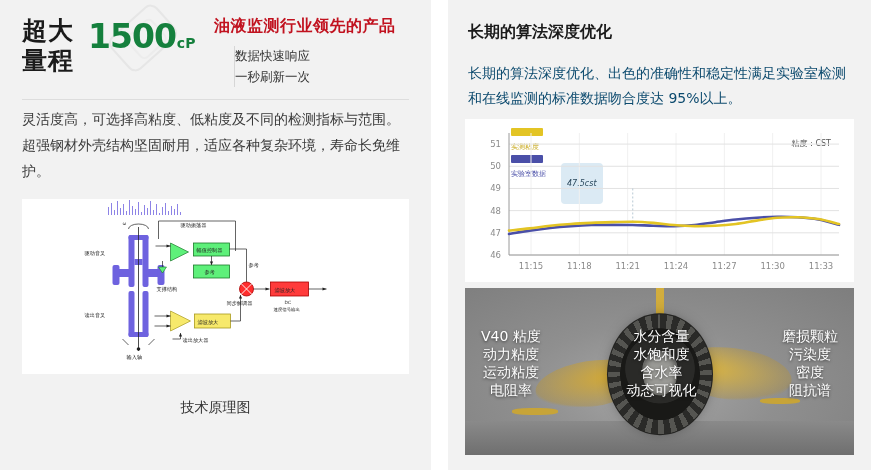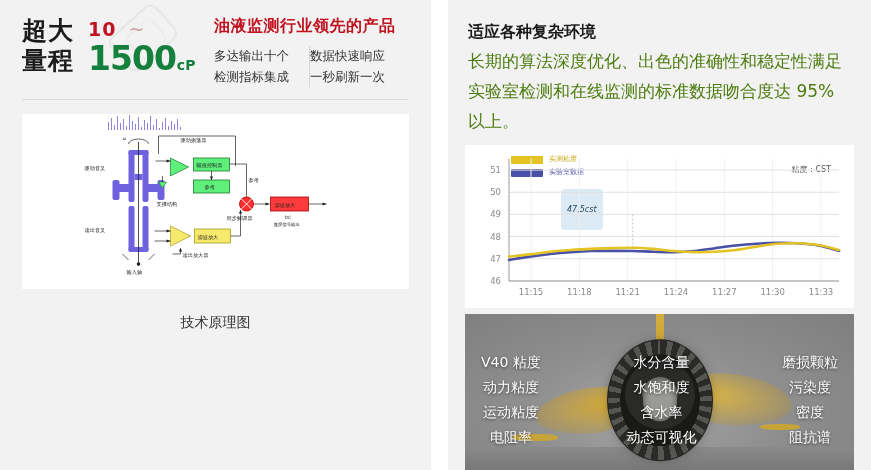--- a/index.html
+++ b/index.html
@@ -48,21 +48,21 @@
   .sec-body { font-size: 14px; color: #3a3a3a; line-height: 1.85; margin: 7px 22px 0 22px; }
 
   .figure-box {
     margin: 14px 22px 0 22px; background: #ffffff; height: 175px;
     position: relative; overflow: hidden;
   }
   .caption { text-align: center; font-size: 14px; color: #333; margin-top: 25px; }
 
   
   .r-title { font-size: 16px; font-weight: bold; color: #1b1b1b; margin: 22px 20px 0 20px; }
-  .r-body  { font-size: 17px; color: #4d7c0f; line-height: 1.75; margin: 4px 20px 0 20px; }
+  .r-body  { font-size: 14px; color: #0c4a6e; line-height: 1.75; margin: 18px 20px 0 20px; }
   .chart-card { margin: 9px 17px 0 17px; background: #ffffff; height: 163px; position: relative; }
   .photo-card { margin: 6px 17px 0 17px; height: 167px; position: relative; overflow: hidden; }
 
   .photo-bg {
     position: absolute; inset: 0;
     background:
       radial-gradient(ellipse at 48% 60%, #a6a6a6 0%, #8f8f8f 45%, #7e7e7e 100%);
   }
   .photo-shadow { position:absolute; left:0; right:0; bottom:0; height:34px; background:linear-gradient(#8a8a8a,#6f6f6f); }
   .gear {
@@ -94,27 +94,27 @@
     border-radius:50%; transform: rotate(-9deg);
   }
   .oil-splash-r {
     position:absolute; right:16%; top:36%; width:120px; height:52px;
     background: radial-gradient(ellipse at 25% 45%, rgba(222,182,60,.95), rgba(190,148,38,.3) 70%, transparent 76%);
     border-radius:50%; transform: rotate(7deg);
   }
   .oil-drip { position:absolute; background:#cda62f; border-radius:40%; opacity:.9; }
 
   .photo-labels { position:absolute; inset:0; display:flex; justify-content:space-between; padding:40px 16px 0 16px; }
-  .plabel-col { display:flex; flex-direction:column; align-items:center; gap:7px; }
+  .plabel-col { display:flex; flex-direction:column; align-items:center; }
   .plabel { color:#ffffff; font-size:14px; text-shadow: 0 1px 3px rgba(0,0,0,.6); white-space:nowrap; }
 
   
   .chart-svg { position:absolute; inset:0; width:100%; height:100%; }
   .legend { position:absolute; left:46px; top:9px; }
-  .legend-row { display:flex; align-items:flex-end; gap:6px; margin-bottom:3px; }
+  .legend-row { display:flex; align-items:flex-start; gap:6px; margin-bottom:3px;flex-direction:column; }
   .legend-swatch { width:32px; height:8px; border-radius:1px; }
   .legend-text { font-size:7px; }
   .unit-label { position:absolute; right:23px; top:19px; font-size:8px; color:#555; }
   .tooltip {
     position:absolute; left:96px; top:44px; background:#dbeaf4; color:#2d4a5e;
     font-size:8px; padding:16px 6px; border-radius:4px; font-style:italic;
   }
 
   .tick { font-size:8.5px; fill:#8a8a8a; font-family:"DejaVu Sans","Liberation Sans",sans-serif; }
 
@@ -129,45 +129,39 @@
 
   <div class="panel panel-left">
 
     <div class="hero">
 
       <div class="hero-kicker">超大
 量程</div>
 
       <div class="hero-range">
         <div class="watermark"></div>
-        <div class="rng-top">
-          <span>10</span><span class="tilde">~</span>
-        </div>
         <div class="rng-big">
           <span>1500</span><span class="unit">cP</span>
         </div>
       </div>
 
       <div class="hero-right">
         <div class="hero-title">油液监测行业领先的产品</div>
         <div class="hero-cols">
-          <div class="hero-col">
-            <div>多达输出十个</div>
-            <div>检测指标集成</div>
-          </div>
           <div class="hero-col second">
             <div>数据快速响应</div>
             <div>一秒刷新一次</div>
           </div>
         </div>
       </div>
     </div>
 
     <div class="hrule"></div>
 
+    <div class="sec-body">灵活度高，可选择高粘度、低粘度及不同的检测指标与范围。超强钢材外壳结构坚固耐用，适应各种复杂环境，寿命长免维护。</div>
 
     <div class="figure-box">
       <svg viewBox="0 0 330 175" class="chart-svg">
 
         <g stroke="#5b4ddb" stroke-width="0.7">
           <path d="M58 16 L58 8 M61 16 L61 4 M64 16 L64 11 M67 16 L67 2 M70 16 L70 9 M73 16 L73 5 M76 16 L76 12 M79 16 L79 1 M82 16 L82 7 M85 16 L85 10 M88 16 L88 3 M91 16 L91 13 M94 16 L94 6 M97 16 L97 9 M100 16 L100 2 M103 16 L103 11 M106 16 L106 5 M109 16 L109 14 M112 16 L112 8 M115 16 L115 4 M118 16 L118 12 M121 16 L121 7 M124 16 L124 10 M127 16 L127 5 M130 16 L130 13"></path>
         </g>
 
         <g fill="#5b4ddb" opacity="0.88">
           <rect x="78" y="36" width="6" height="52" rx="2"></rect>
@@ -243,21 +237,21 @@
       </svg>
     </div>
 
     <div class="caption">技术原理图</div>
   </div>
 
   <div class="gap"></div>
 
   <div class="panel panel-right">
 
-    <div class="r-title">适应各种复杂环境</div>
+    <div class="r-title">长期的算法深度优化</div>
     <div class="r-body">长期的算法深度优化、出色的准确性和稳定性满足实验室检测和在线监测的标准数据吻合度达 95%以上。</div>
 
     <div class="chart-card">
       <div class="legend">
         <div class="legend-row">
           <span class="legend-swatch" style="background:#e3c424"></span>
           <span class="legend-text" style="color:#c9aa1c">实测粘度</span>
         </div>
         <div class="legend-row">
           <span class="legend-swatch" style="background:#4a4fa8"></span>

